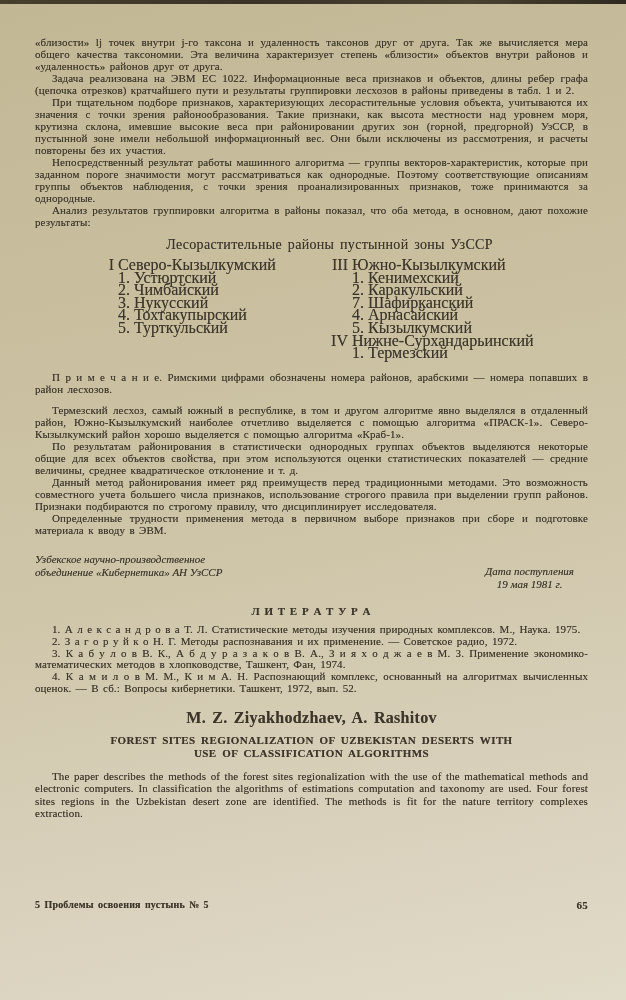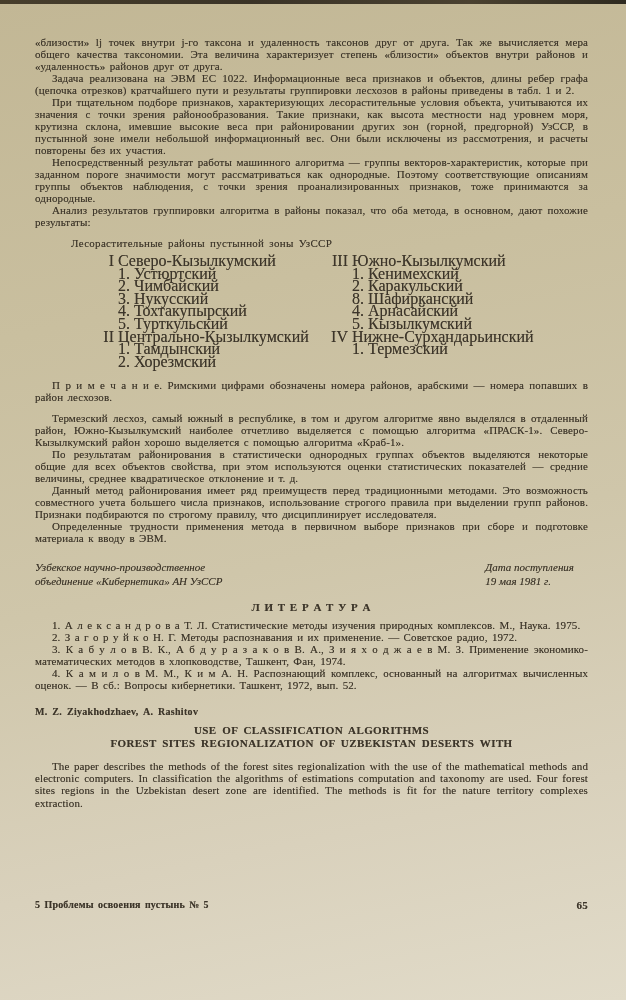--- a/index.html
+++ b/index.html
@@ -37,21 +37,22 @@
     line-height: 12px;
     text-align: justify;
     text-indent: 17px;
     letter-spacing: 0.1px;
     word-spacing: 1.5px;
     text-shadow: 0 0 0.5px rgba(66, 56, 38, 0.55);
   }
   p.noindent { text-indent: 0; }
   .regions-heading {
     margin: 9px 0 6px 0;
-    font-size: 11px;
+    text-align: center;
+    font-size: 14px;
     padding-left: 36px;
     letter-spacing: 0.3px;
     word-spacing: 2px;
     text-shadow: 0 0 0.5px rgba(66, 56, 38, 0.55);
   }
   .regions {
     display: flex;
     padding-left: 61px;
     font-size: 16px;
     line-height: 12.6px;
@@ -71,35 +72,35 @@
   .mt { margin-top: 9px; }
   .affiliation {
     margin-top: 17px;
     display: flex;
     justify-content: space-between;
     font-size: 11px;
     line-height: 13.5px;
     text-shadow: 0 0 0.5px rgba(66, 56, 38, 0.55);
     font-style: italic;
   }
-  .aff-right { text-align: left; padding-right: 14px; }
+  .aff-right { text-align: center; padding-right: 14px; margin-top: 12px; }
   .lit-heading {
     margin: 13px 0 7px 0;
     text-align: center;
     font-size: 11px;
     font-weight: bold;
     letter-spacing: 1px;
     text-shadow: 0 0 0.5px rgba(66, 56, 38, 0.55);
   }
   p.ref { line-height: 11.9px; }
   .eng-authors {
     margin-top: 14px;
-    text-align: left;
-    font-weight: bold;
-    font-size: 10px;
+    text-align: center;
+    font-weight: bold;
+    font-size: 16px;
     letter-spacing: 0.3px;
     word-spacing: 2px;
     text-shadow: 0 0 0.5px rgba(66, 56, 38, 0.55);
   }
   .eng-title {
     margin-top: 7px;
     text-align: center;
     font-weight: bold;
     font-size: 11px;
     line-height: 13px;
@@ -140,32 +141,27 @@
     <div class="regions">
       <div class="col col1">
         <div class="group">
           <div class="group-title"><span class="numeral">I</span><span>Северо-Кызылкумский</span></div>
           <div class="item">1. Устюртский</div>
           <div class="item">2. Чимбайский</div>
           <div class="item">3. Нукусский</div>
           <div class="item">4. Тохтакупырский</div>
           <div class="item">5. Турткульский</div>
         </div>
-        <div class="group">
-          <div class="group-title"><span class="numeral">II</span><span>Центрально-Кызылкумский</span></div>
-          <div class="item">1. Тамдынский</div>
-          <div class="item">2. Хорезмский</div>
-        </div>
       </div>
       <div class="col">
         <div class="group">
           <div class="group-title"><span class="numeral">III</span><span>Южно-Кызылкумский</span></div>
           <div class="item">1. Кенимехский</div>
           <div class="item">2. Каракульский</div>
-          <div class="item">8. Шафирканский</div>
+          <div class="item">7. Шафирканский</div>
           <div class="item">4. Арнасайский</div>
           <div class="item">5. Кызылкумский</div>
         </div>
         <div class="group">
           <div class="group-title"><span class="numeral">IV</span><span>Нижне-Сурхандарьинский</span></div>
           <div class="item">1. Термезский</div>
         </div>
       </div>
     </div>
 
@@ -190,22 +186,22 @@
     <div class="lit-heading">Л И Т Е Р А Т У Р А</div>
 
     <p class="ref">1. А л е к с а н д р о в а  Т. Л. Статистические методы изучения природных комплексов. М., Наука. 1975.</p>
     <p class="ref">2. З а г о р у й к о  Н. Г. Методы распознавания и их применение. — Советское радио, 1972.</p>
     <p class="ref">3. К а б у л о в  В. К.,  А б д у р а з а к о в  В. А.,  З и я х о д ж а е в  М. З. Применение экономико-математических методов в хлопководстве, Ташкент, Фан, 1974.</p>
     <p class="ref">4. К а м и л о в  М. М.,  К и м  А. Н. Распознающий комплекс, основанный на алгоритмах вычисленных оценок. — В сб.: Вопросы кибернетики. Ташкент, 1972, вып. 52.</p>
 
     <div class="eng-authors">M. Z. Ziyakhodzhaev, A. Rashitov</div>
 
     <div class="eng-title">
+      <div>FOREST SITES REGIONALIZATION OF UZBEKISTAN DESERTS WITH</div>
       <div>USE OF CLASSIFICATION ALGORITHMS</div>
-      <div>FOREST SITES REGIONALIZATION OF UZBEKISTAN DESERTS WITH</div>
     </div>
 
     <p class="abstract">The paper describes the methods of the forest sites regionalization with the use of the mathematical methods and electronic computers. In classification the algorithms of estimations computation and taxonomy are used. Four forest sites regions in the Uzbekistan desert zone are identified. The methods is fit for the nature territory complexes extraction.</p>
 
   </div>
 
   <div class="footer">
     <span>5 Проблемы освоения пустынь № 5</span>
     <span class="page-num">65</span>
   </div>

